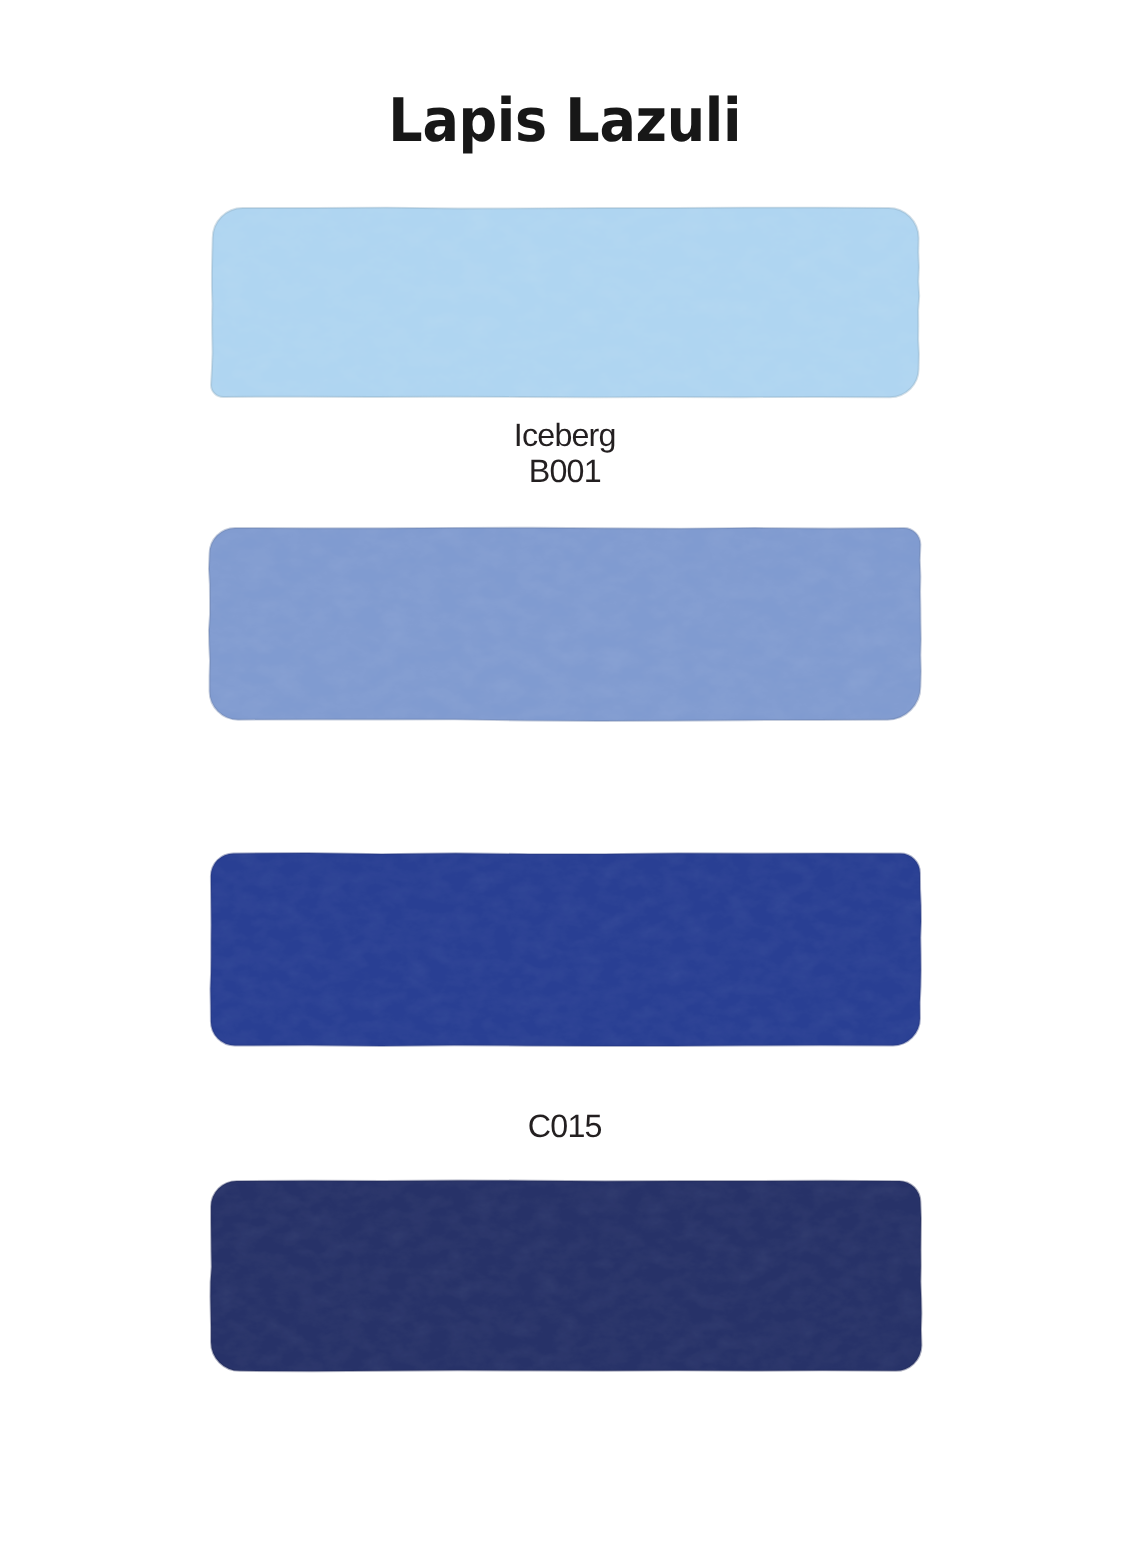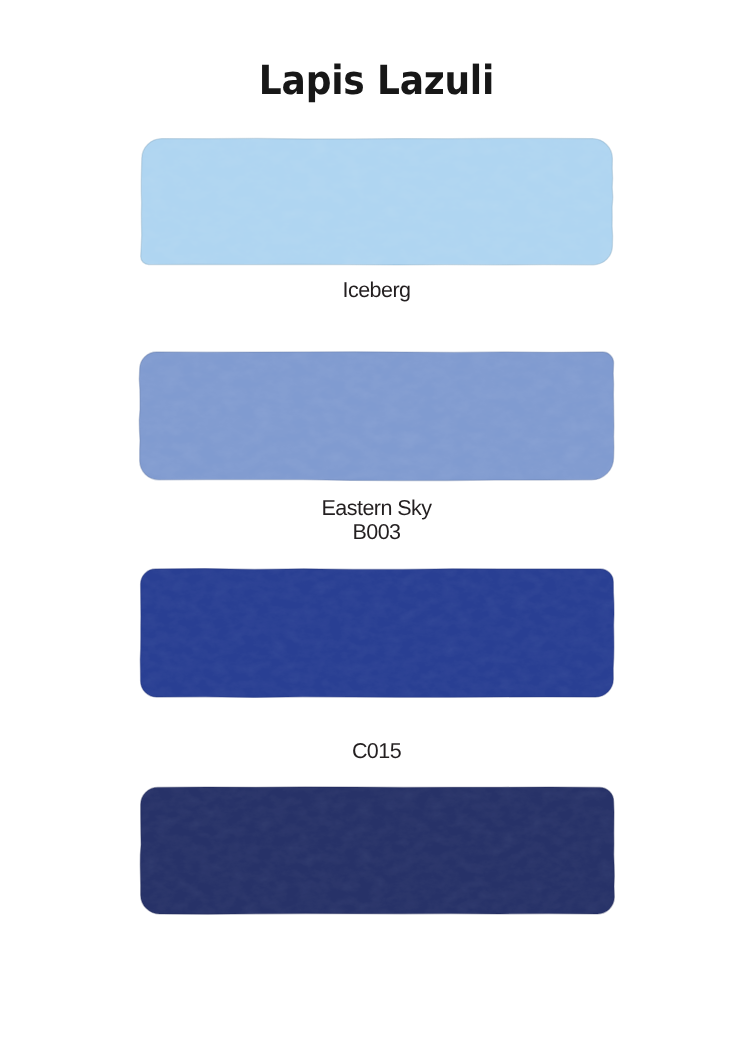--- a/index.html
+++ b/index.html
@@ -62,20 +62,19 @@
       <use id="sw3r" class="sw-rim" href="#p3" stroke="#213276"></use>
     </g>
     <g class="sw-g">
       <use id="sw4" class="sw-fill" href="#p4" fill="#273268"></use>
       <use id="sw4t" class="sw-tex-dark" href="#p4" fill="#273268"></use>
       <use id="sw4r" class="sw-rim" href="#p4" stroke="#1f2853"></use>
     </g>
   </svg>
 
   <div class="lbl" style="top:280px">Iceberg</div>
+  <div class="lbl" style="top:304px">B001</div>
 
-  <div class="lbl" style="top:498px">Eastern Sky</div>
-  <div class="lbl" style="top:522px">B003</div>
 
   <div class="lbl" style="top:741px">C015</div>
 
 
 </div>
 
 </body></html>

